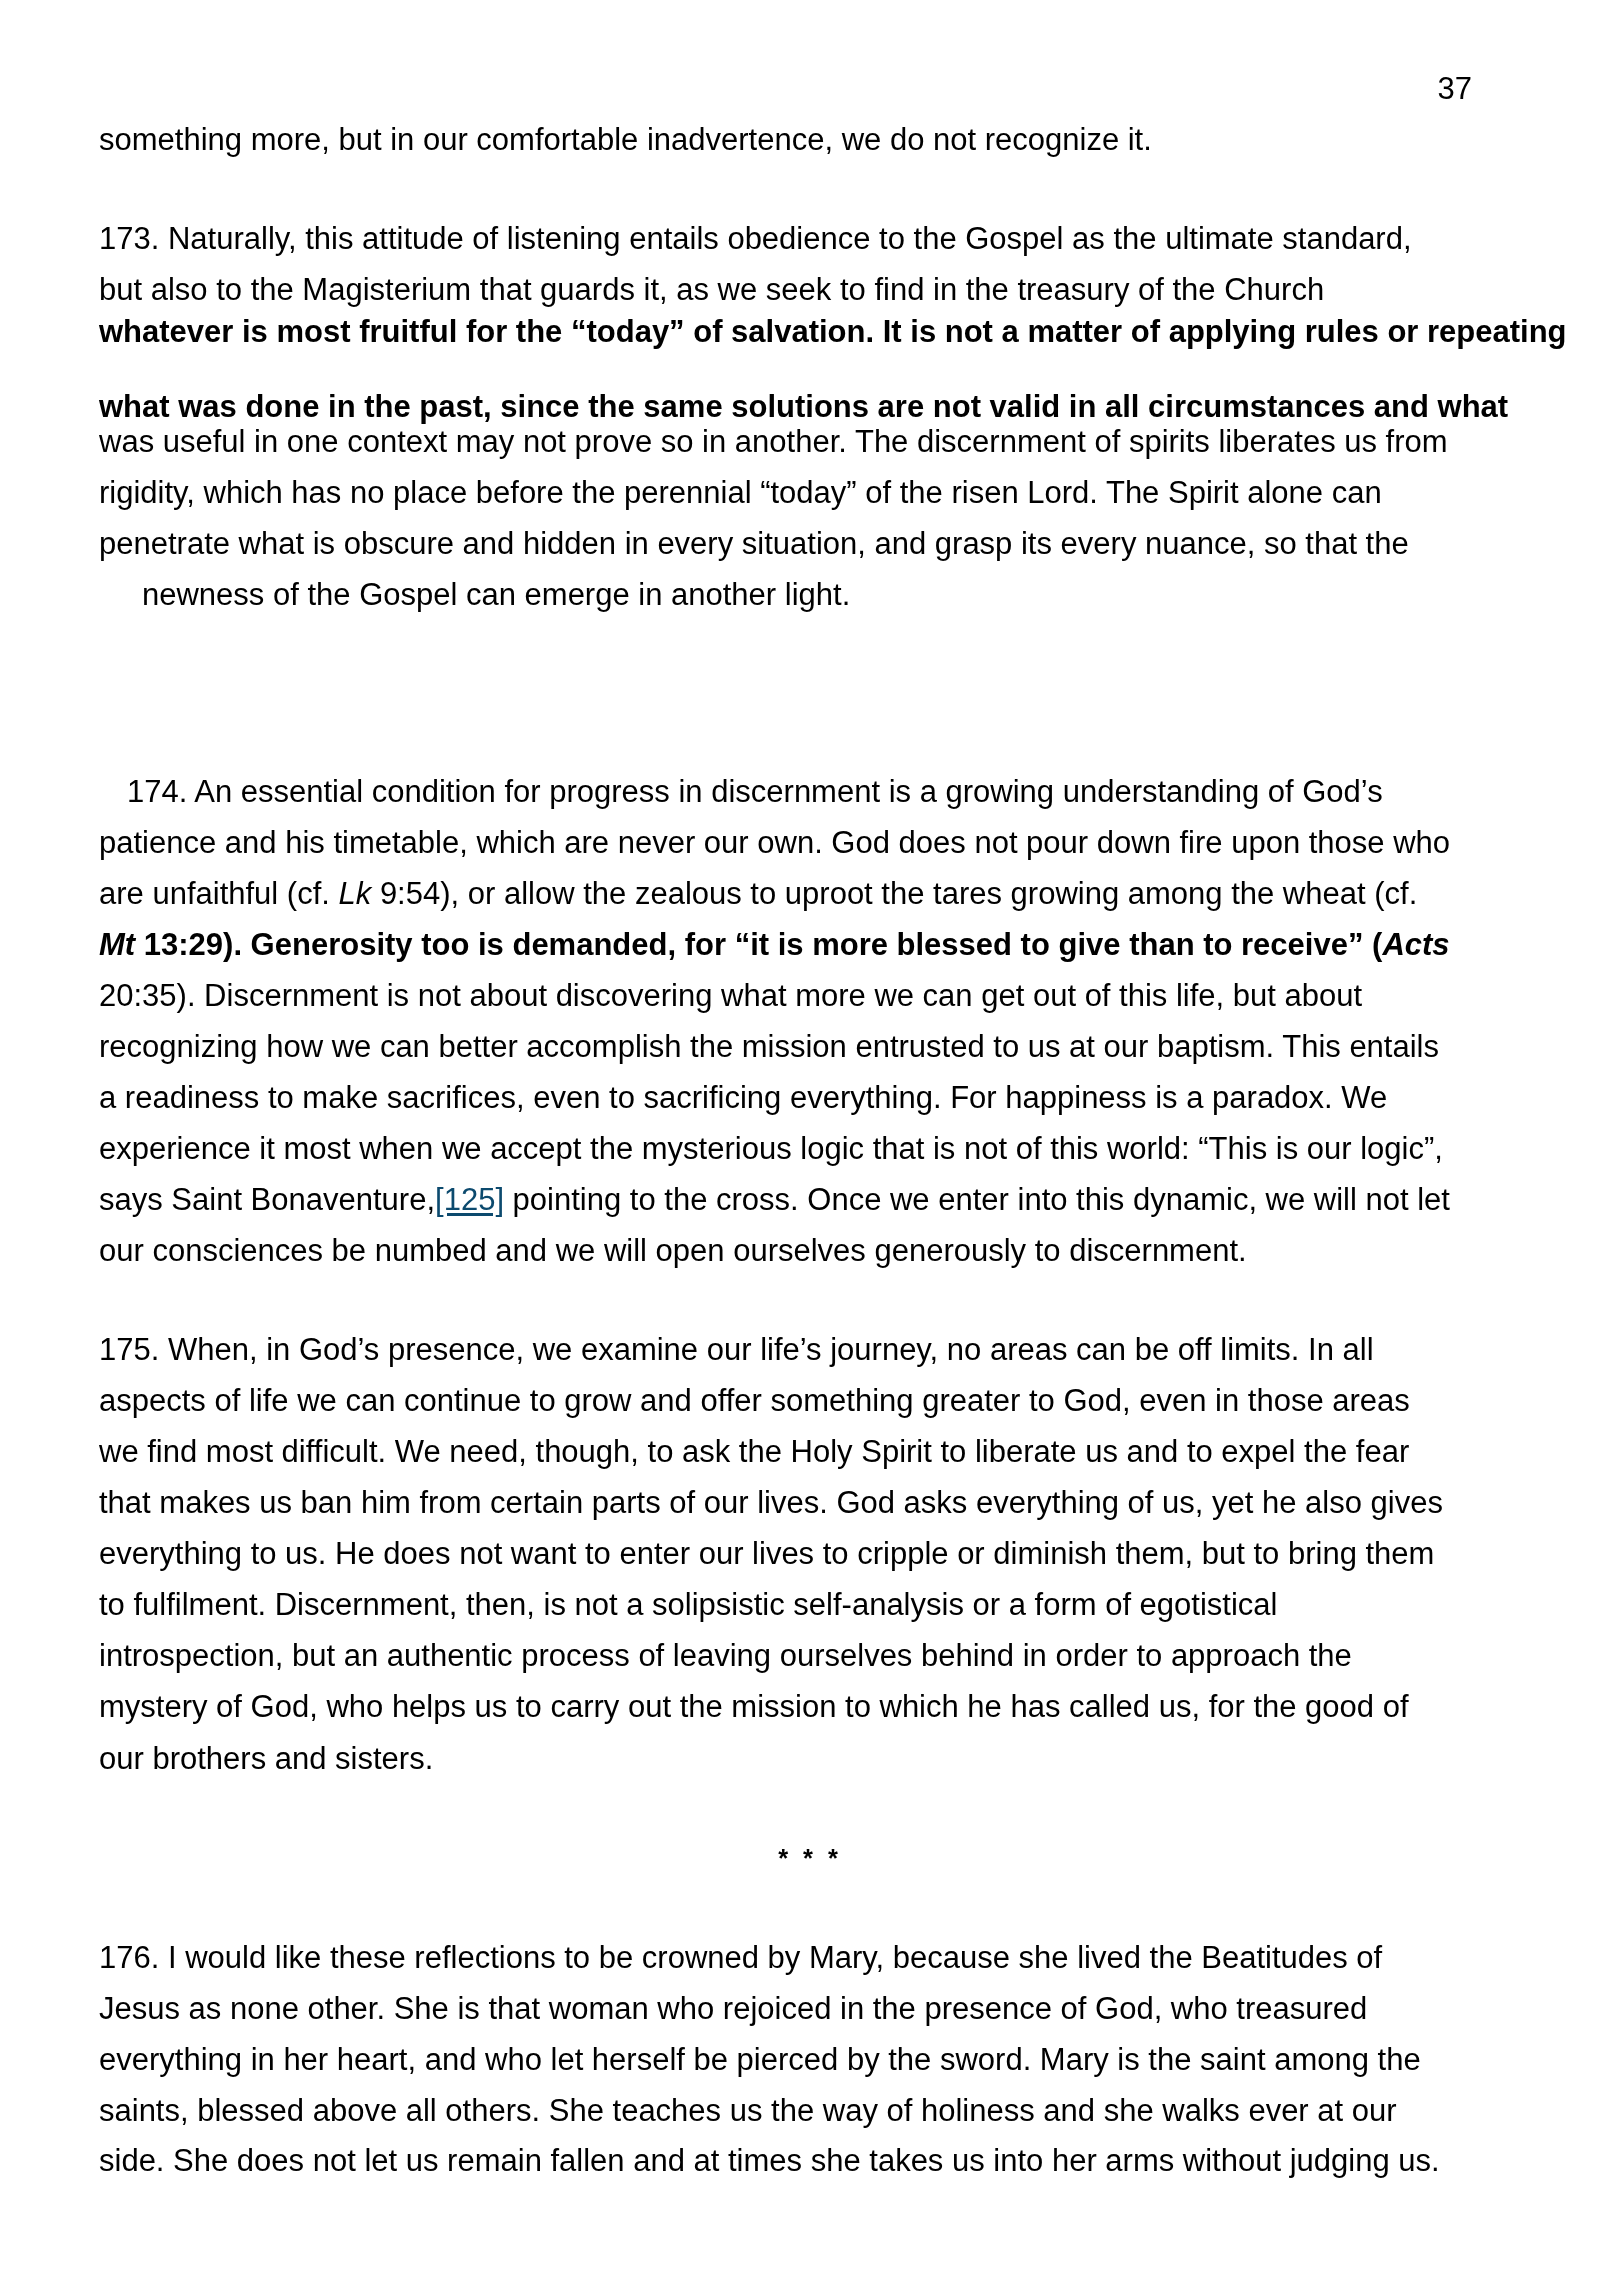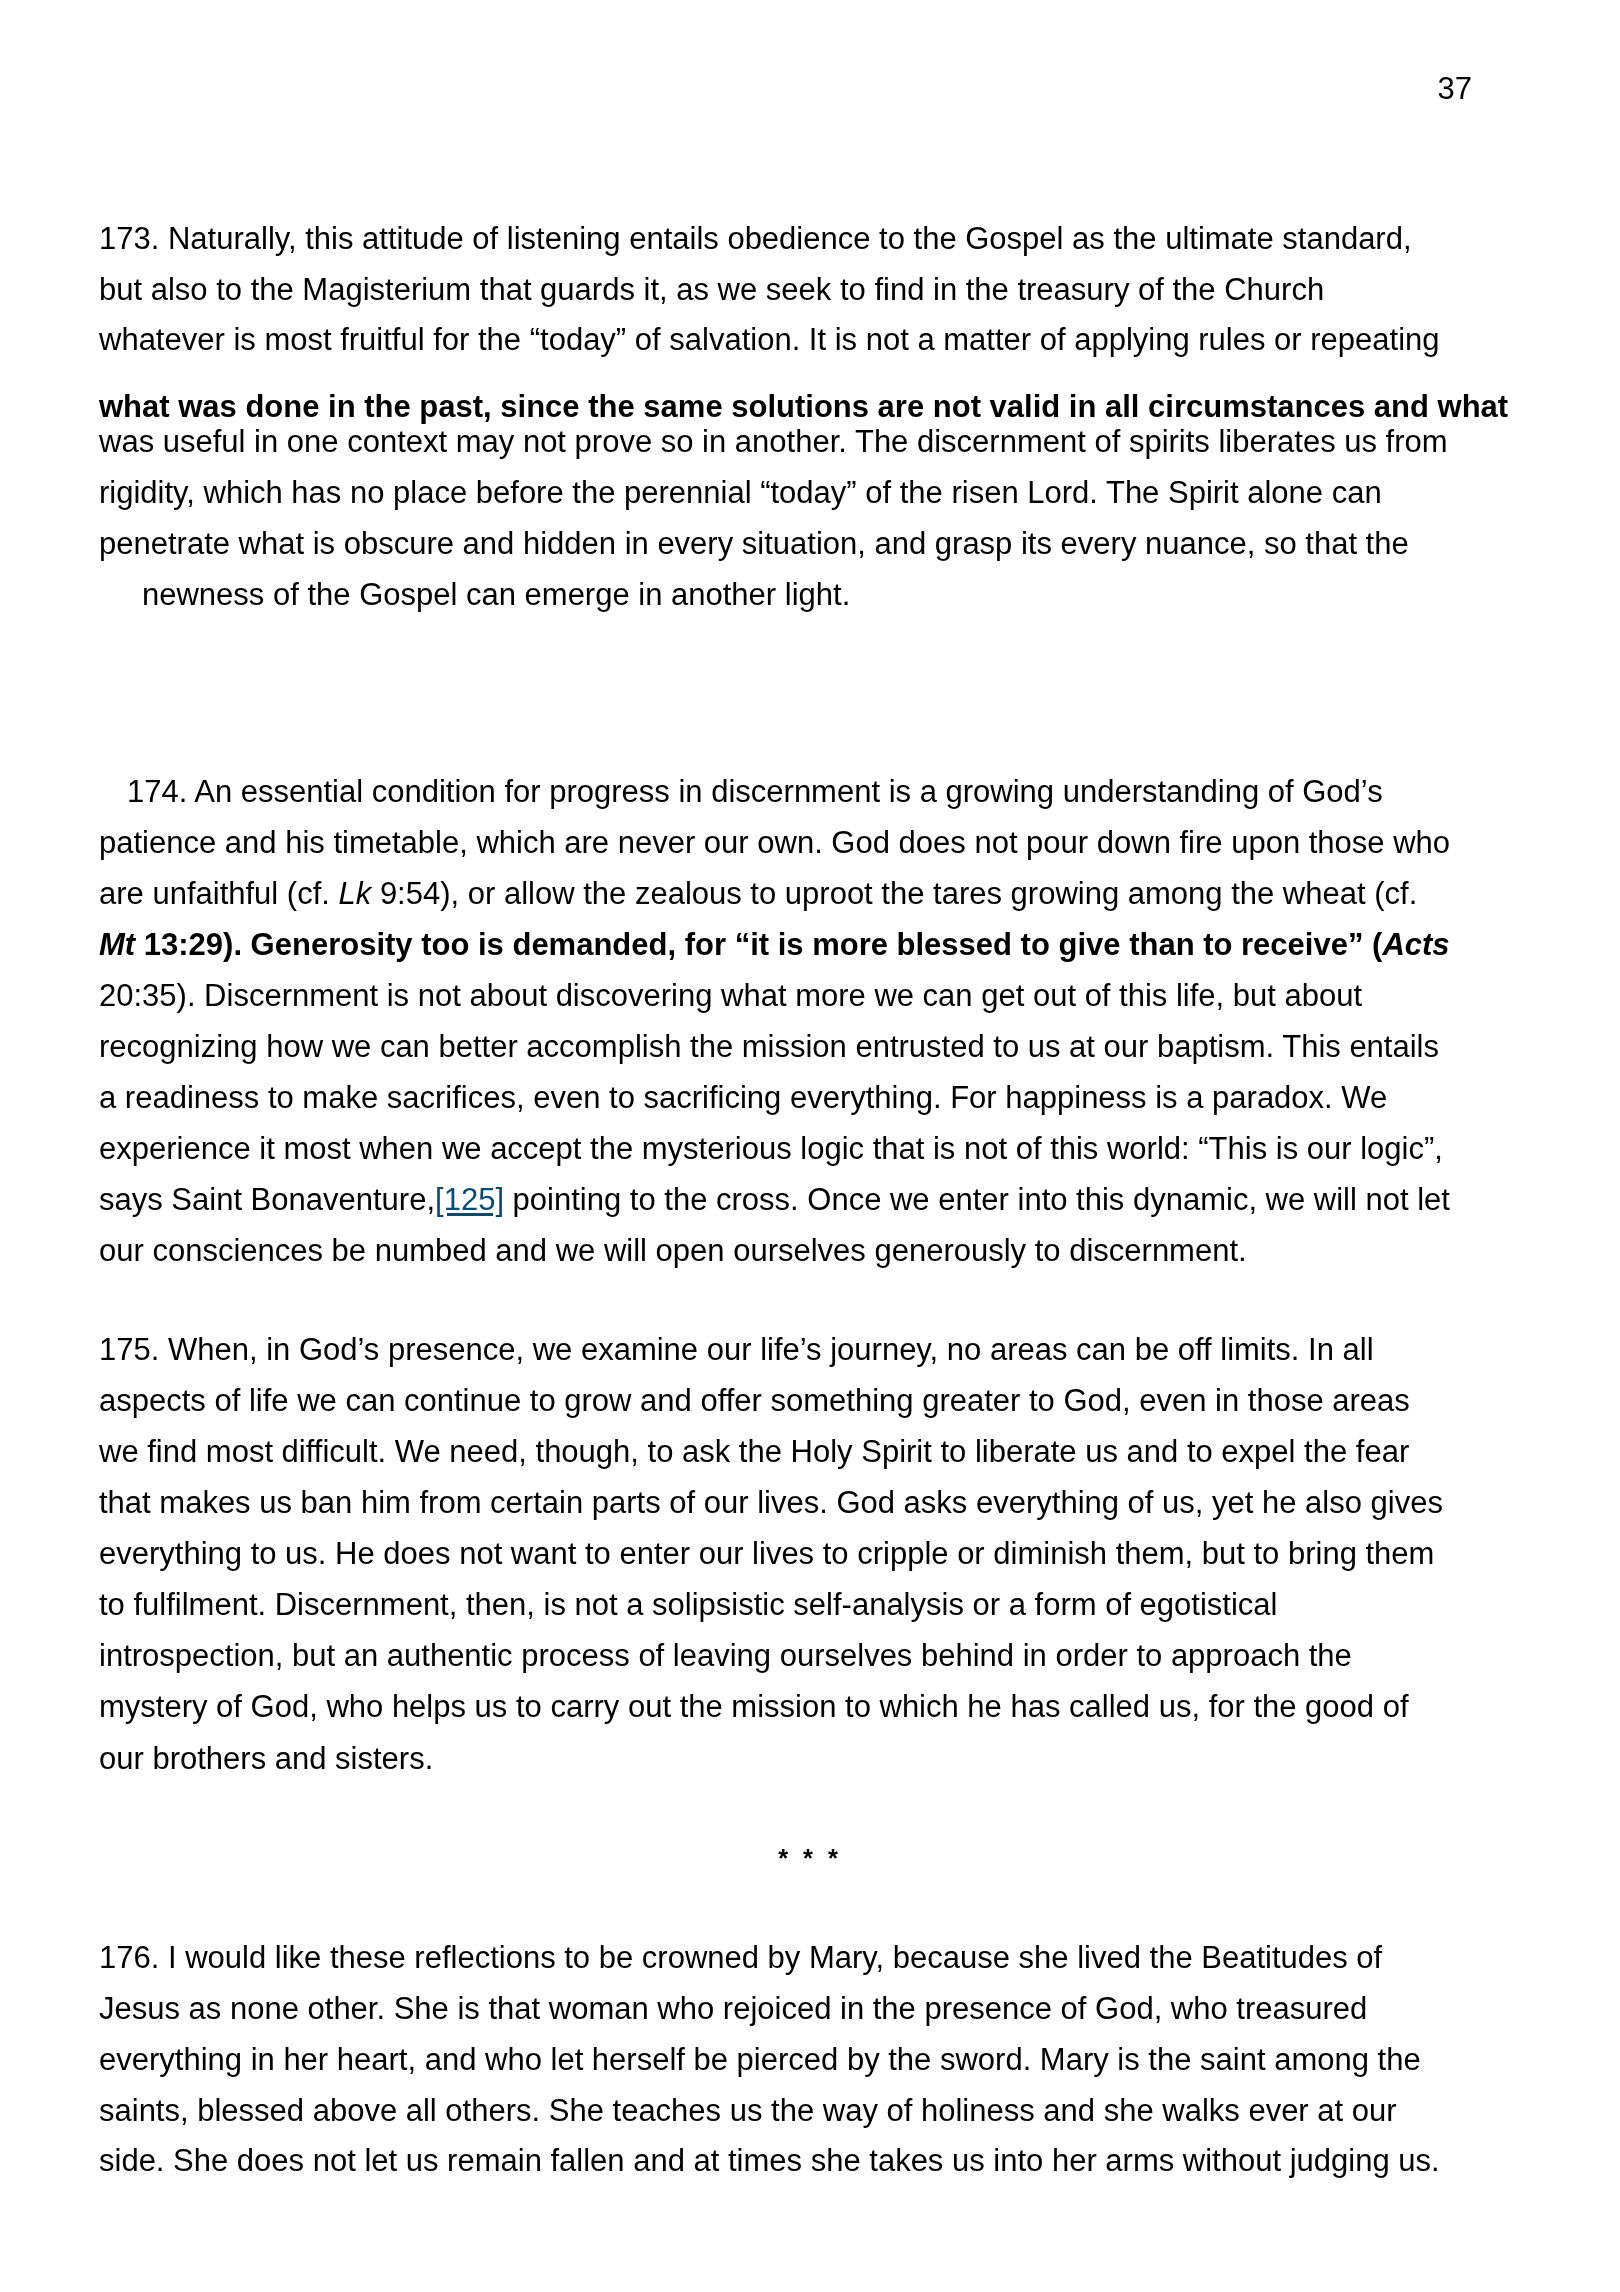--- a/index.html
+++ b/index.html
@@ -16,25 +16,26 @@
   i, .it { font-style: italic; }
   a.fn { color: #0c4a6e; text-decoration: underline; text-underline-offset: 2.9px; }
 </style>
 </head>
 <body>
 
 <div class="page">
 
   <div class="ln pagenum" style="top:71px;">37</div>
 
+  <div class="ln" style="top:122px;">something more, but in our comfortable inadvertence, we do not recognize it.</div>
 
   <div>
     <div class="ln" style="top:221px;">173. Naturally, this attitude of listening entails obedience to the Gospel as the ultimate standard,</div>
     <div class="ln" style="top:272px;">but also to the Magisterium that guards it, as we seek to find in the treasury of the Church</div>
-    <div class="ln" style="top:322px;">whatever is most fruitful for the “today” of salvation. It is not a matter of applying rules or repeating</div>
+    <div class="ln" style="top:314px;font-weight:bold;">whatever is most fruitful for the “today” of salvation. It is not a matter of applying rules or repeating</div>
     <div class="ln" style="top:389px;font-weight:bold;">what was done in the past, since the same solutions are not valid in all circumstances and what</div>
     <div class="ln" style="top:424px;">was useful in one context may not prove so in another. The discernment of spirits liberates us from</div>
     <div class="ln" style="top:475px;">rigidity, which has no place before the perennial “today” of the risen Lord. The Spirit alone can</div>
     <div class="ln" style="top:526px;">penetrate what is obscure and hidden in every situation, and grasp its every nuance, so that the</div>
     <div class="ln" style="top:577px;margin-left:43px;">newness of the Gospel can emerge in another light.</div>
   </div>
 
 
   <div>
     <div class="ln" style="top:774px;margin-left:28px;">174. An essential condition for progress in discernment is a growing understanding of God’s</div>

